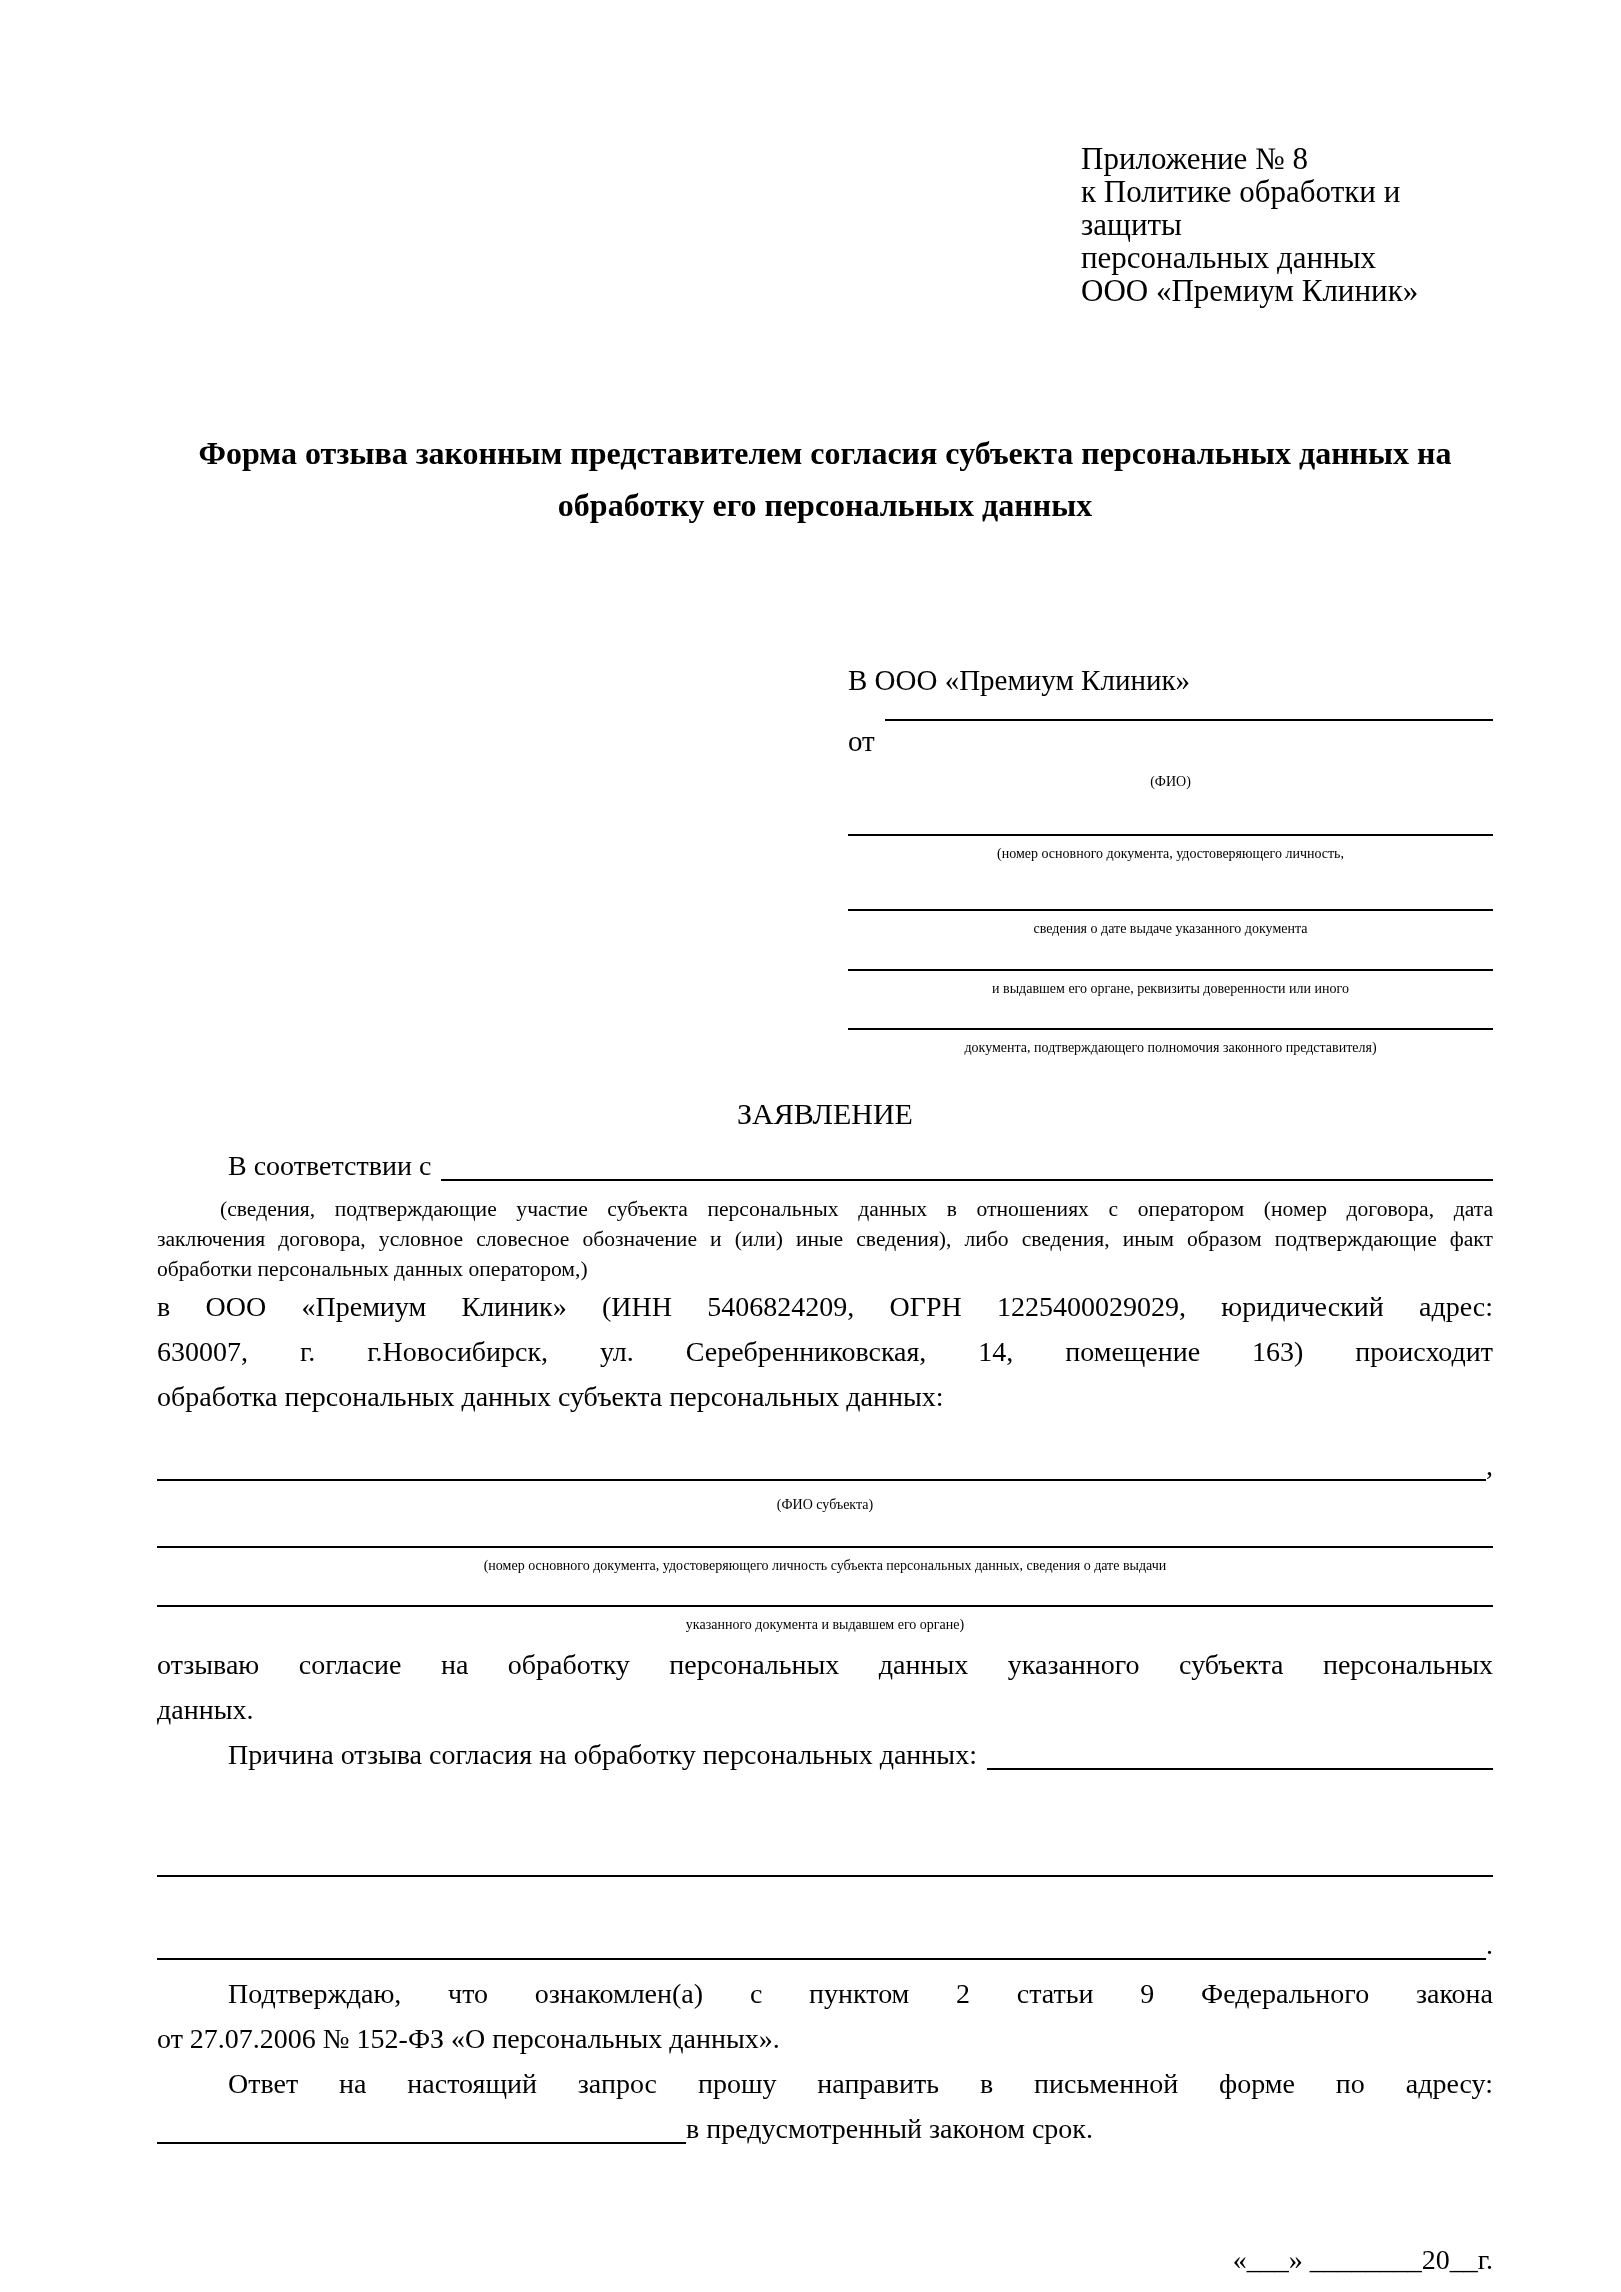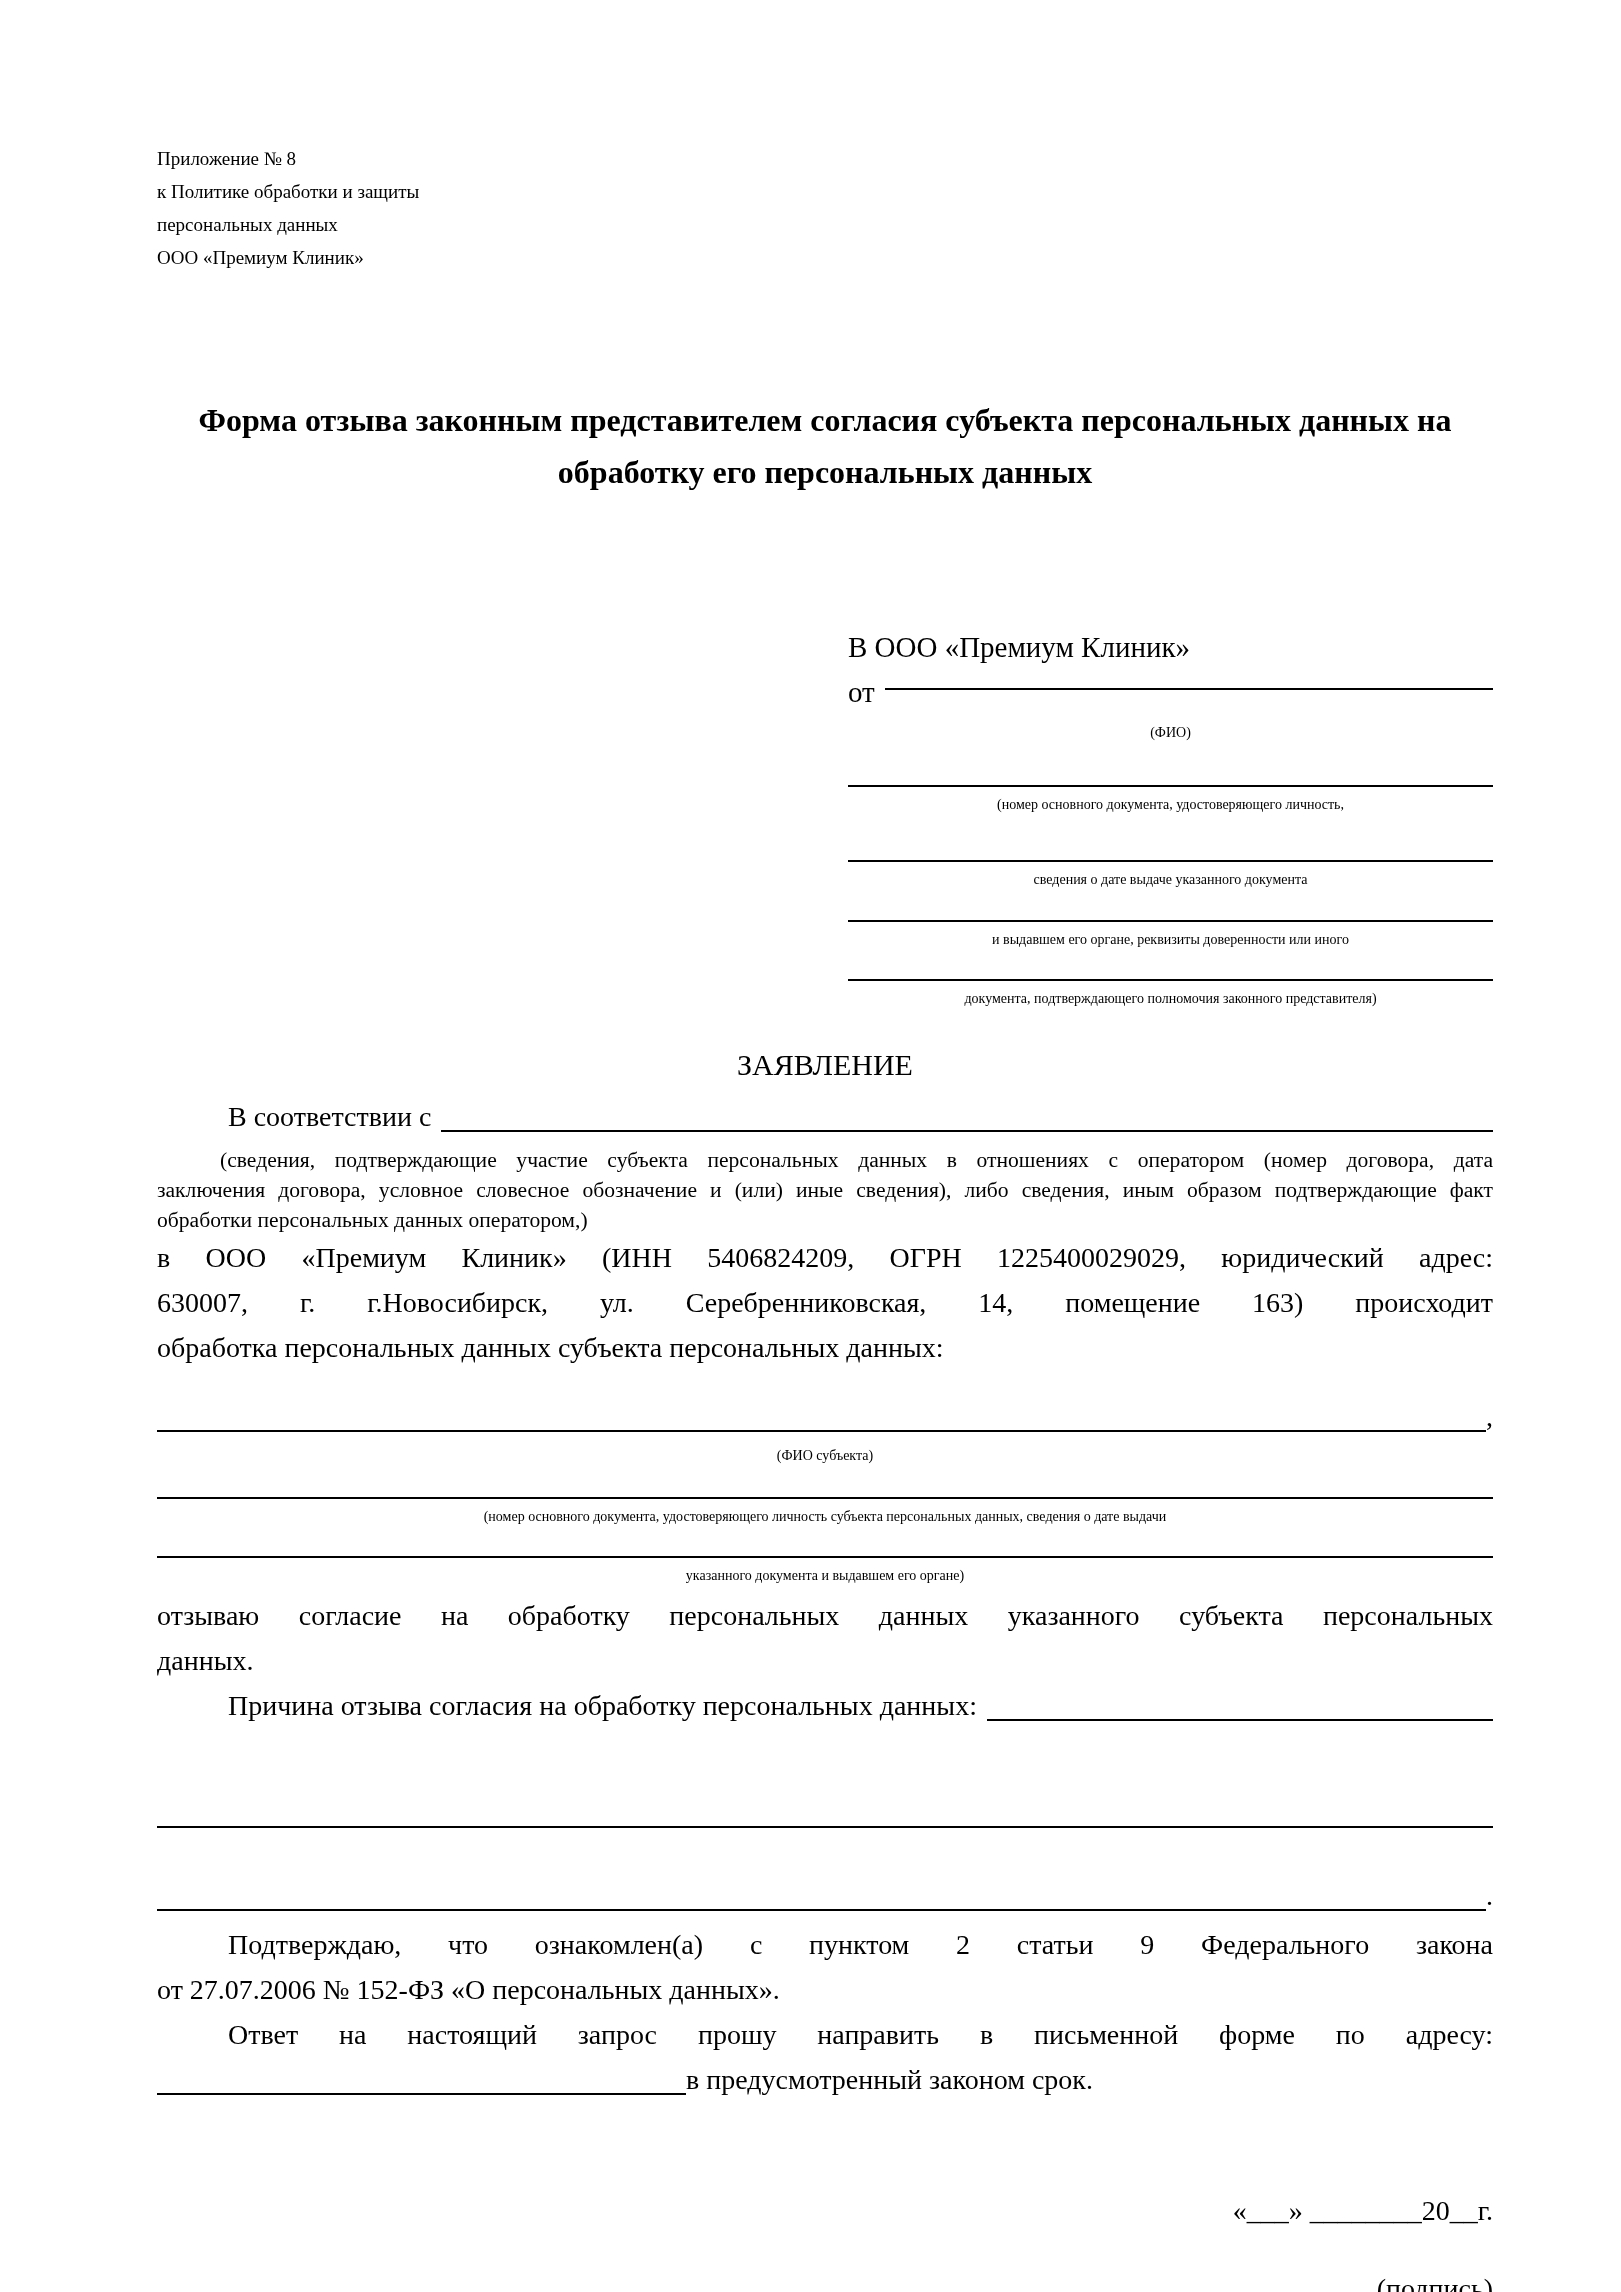--- a/index.html
+++ b/index.html
@@ -3,26 +3,26 @@
 <meta charset="utf-8">
 <style>
   html,body { margin:0; padding:0; background:#e8e8e8; }
   .page {
     width:1621px; height:2293px; background:#ffffff; color:#000;
     font-family:"Liberation Serif", serif; box-sizing:border-box;
     padding:142px 128px 0 157px; position:relative; margin:0 auto;
     font-size:28px; line-height:45px;
   }
   
-  .hdr { font-size:19px; line-height:33px; }
+  .hdr { margin-left:924px; font-size:31px; line-height:33px; }
   
   .title { margin-top:120px; text-align:center; font-weight:bold; font-size:32px; line-height:52px; }
   
   .recipient { margin-top:127px; margin-left:691px; width:645px; font-size:29px; }
-  .flexrow { display:flex; align-items:center; }
+  .flexrow { display:flex; align-items:flex-start;margin-top:16px; }
   .fill { flex:1 1 auto; border-bottom:2.9px solid #000; margin-bottom:6.9px; margin-left:9.8px; }
   .rule { border-bottom:2.9px solid #000; }
   .cap { font-size:14px; line-height:23.5px; text-align:center; }
   .b1 { margin-top:41px; } .b2 { margin-top:43px; } .b3 { margin-top:29px; } .b4 { margin-top:27.4px; }
   .capm { margin-top:5.9px; }
   
   .heading { margin-top:35px; text-align:center; font-size:30px; line-height:39px; }
   .acc-row { display:flex; align-items:flex-end; margin-top:9.8px; }
   .note { margin-top:5.9px; font-size:21.6px; line-height:30px; }
   .j { text-align:justify; text-align-last:justify; }

